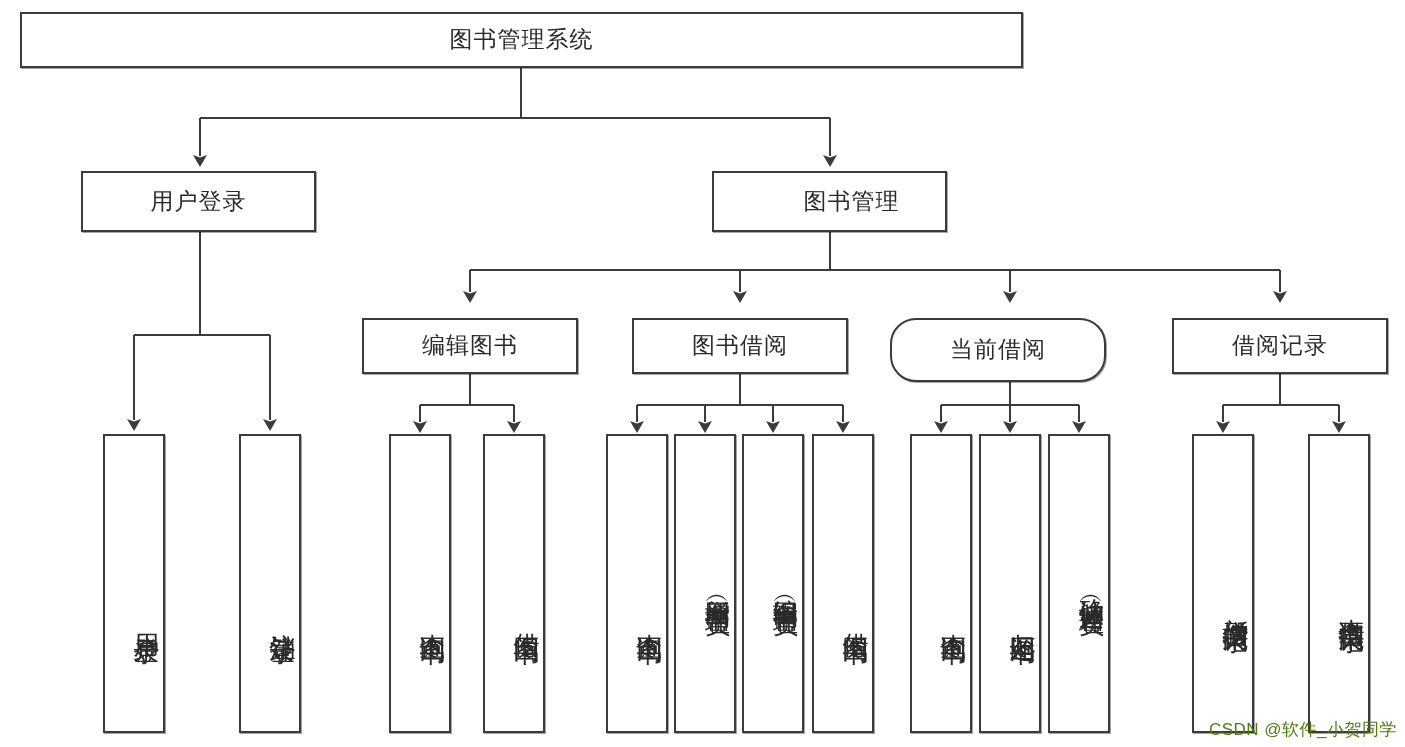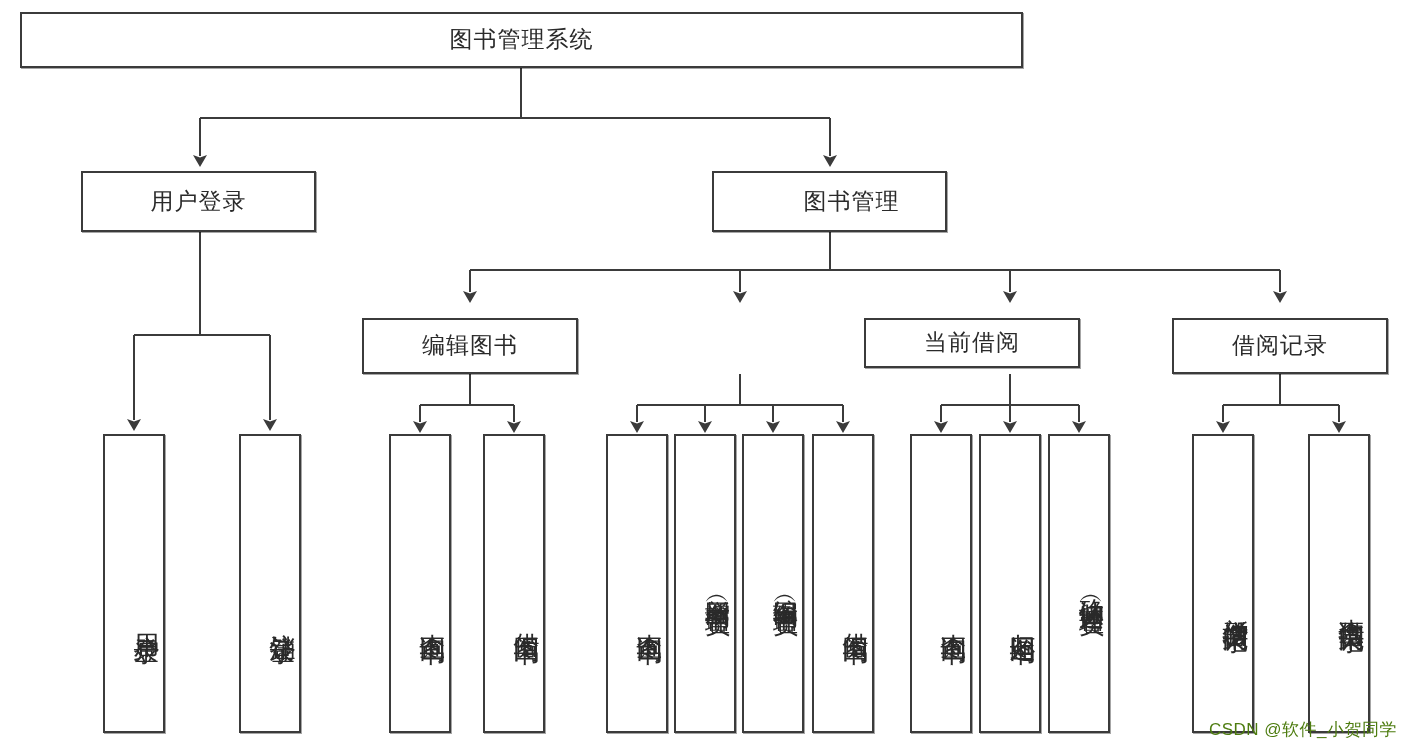--- a/index.html
+++ b/index.html
@@ -139,21 +139,24 @@
   <div class="node h" style="left:81px; top:171px; width:235px; height:61px;">
     <span class="label">用户登录</span>
   </div>
   <div class="node h" style="left:712px; top:171px; width:235px; height:61px;padding-left:44px;">
     <span class="label">图书管理</span>
   </div>
 
   <div class="node h" style="left:362px; top:318px; width:216px; height:56px;">
     <span class="label">编辑图书</span>
   </div>
-  <div class="node h" style="left:864px; top:318px; width:216px; height:50px;">
+  <div class="node h" style="left:632px; top:318px; width:216px; height:56px;">
+    <span class="label">图书借阅</span>
+  </div>
+  <div class="node h" style="left:890px; top:318px; width:216px; height:64px;border-radius:26px;">
     <span class="label">当前借阅</span>
   </div>
   <div class="node h" style="left:1172px; top:318px; width:216px; height:56px;">
     <span class="label">借阅记录</span>
   </div>
 
   <div class="node v" style="left:103px; top:434px; width:62px; height:299px; padding-top:66px;">
     <span class="label">用户登录</span>
   </div>
   <div class="node v" style="left:239px; top:434px; width:62px; height:299px; padding-top:66px;">

